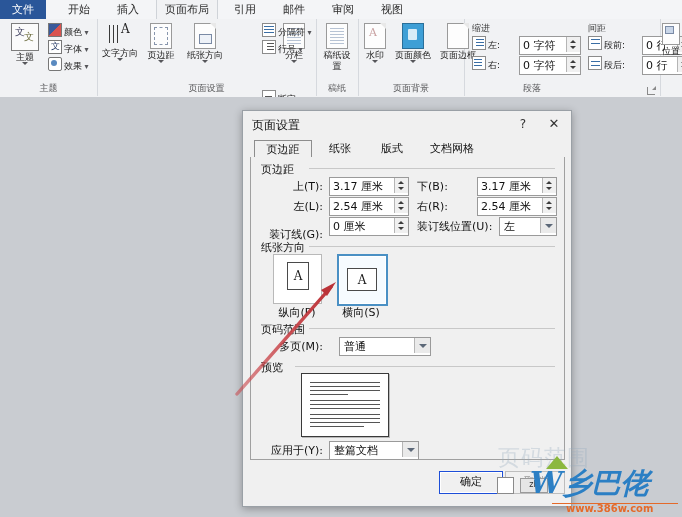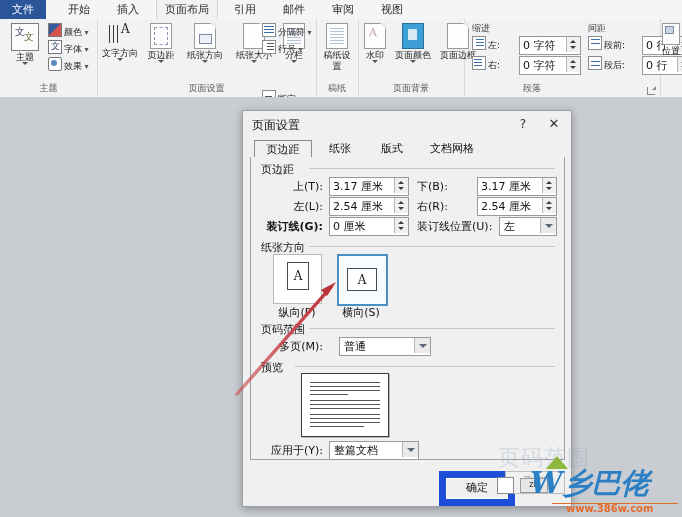--- a/index.html
+++ b/index.html
@@ -288,21 +288,21 @@
     position: absolute;
     height: 21px;
     background: #f0f0f0;
     border: 1px solid #8d8d8d;
     font-size: 11px; color: #111;
     text-align: center; line-height: 19px;
     white-space: nowrap;
     cursor: default;
   }
   .btn.primary {
-    border: 7px solid #1d4ed8;
+    border: 1px solid #1d4ed8;
     box-shadow: inset 0 0 0 1px #ffffff;
   }
   .btn.disabled { color: #9a9a9a; border-color: #bdbdbd; }
 
   
   .arrow-svg {
     position: absolute; left: 0; top: 0;
     width: 682px; height: 517px;
     pointer-events: none;
   }
@@ -427,25 +427,20 @@
         </div>
 
         <div class="bigbtn" style="left:84px;top:4px;width:48px;">
           <span class="ic pg fold">
             <span style="position:absolute;left:4px;top:10px;width:11px;height:8px;border:1px solid #7a8aa5;background:#eef2f8;"></span>
           </span>
           <span class="lbl">纸张方向</span>
           <span class="carat"></span>
         </div>
 
-        <div class="bigbtn" style="left:133px;top:4px;width:48px;">
-          <span class="ic pg fold"></span>
-          <span class="lbl">纸张大小</span>
-          <span class="carat"></span>
-        </div>
 
         <div class="bigbtn" style="left:182px;top:4px;width:30px;">
           <span class="ic pg lines"></span>
           <span class="lbl">分栏</span>
           <span class="carat"></span>
         </div>
 
         <div class="glabel">页面设置</div>
       </div>
 
@@ -627,21 +622,21 @@
 
       <div class="fld-label" style="left:166px;top:42px;width:62px;text-align:left;">右(R):</div>
       <div class="spin" style="left:226px;top:40px;width:78px;">
         <span class="val">2.54 厘米</span>
         <span class="arrows">
             <i class="up"></i>
             <i class="dn"></i>
           </span>
       </div>
 
-      <div class="fld-label" style="left:6px;top:62px;width:66px;font-weight:bold;">装订线(G):</div>
+      <div class="fld-label" style="left:6px;top:70px;width:66px;">装订线(G):</div>
       <div class="spin" style="left:78px;top:60px;width:78px;">
         <span class="val">0 厘米</span>
         <span class="arrows">
             <i class="up"></i>
             <i class="dn"></i>
           </span>
       </div>
 
       <div class="fld-label" style="left:166px;top:62px;width:88px;text-align:left;">装订线位置(U):</div>
       <div class="combo" style="left:248px;top:60px;width:56px;">

